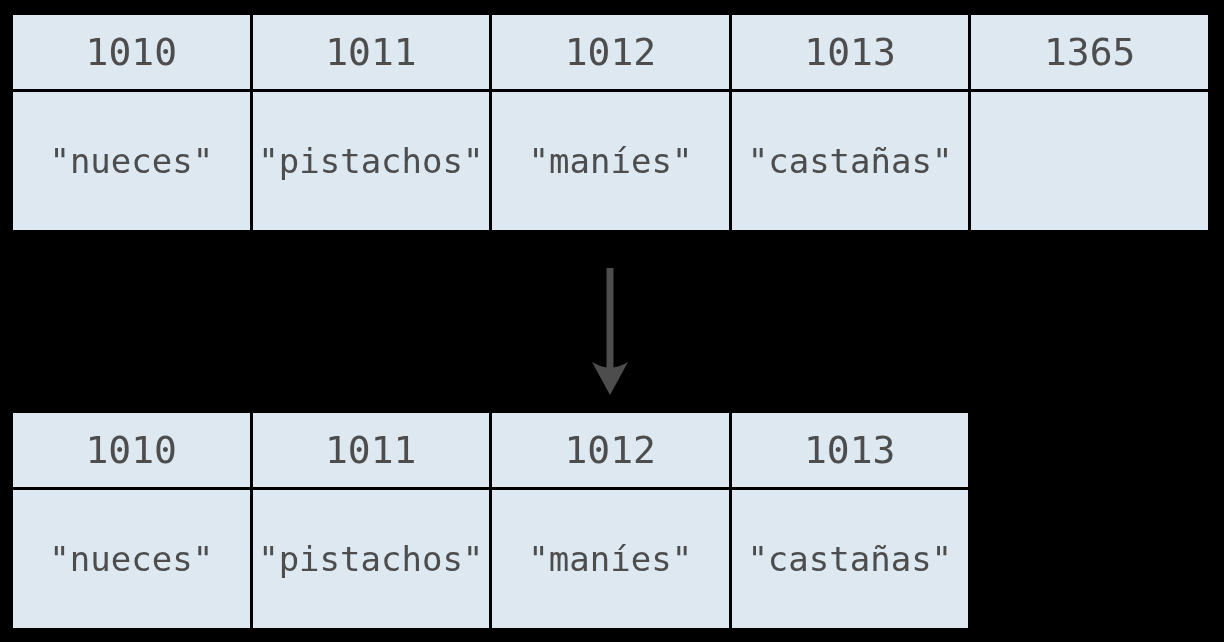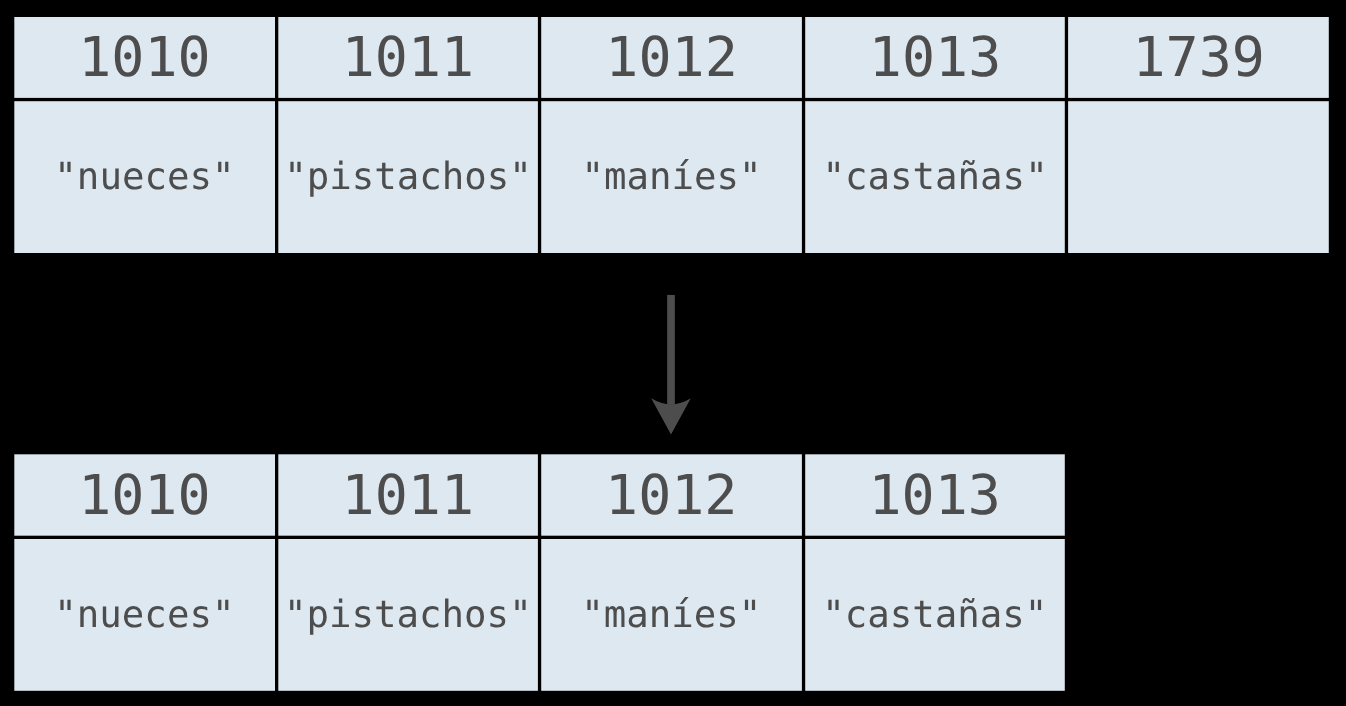--- a/index.html
+++ b/index.html
@@ -24,21 +24,21 @@
     background: var(--cell-fill, #dde8f1);
     color: var(--text, #4d4d4d);
     text-align: center;
     vertical-align: middle;
     padding: 0;
     overflow: hidden;
     white-space: nowrap;
   }
   tr.addr-row td {
     height: 74px;
-    font-size: 50px;
+    font-size: 38px;
   }
   tr.val-row td {
     height: 138px;
     font-size: 34px;
   }
   td.empty-slot {
     background: var(--empty-cell-fill, #ffffff);
   }
   #table-before {
     left: 10px;
@@ -60,21 +60,21 @@
 </head>
 <body>
 
 <table class="mem-table" id="table-before">
   <tbody>
       <tr class="addr-row">
     <td>1010</td>
     <td>1011</td>
     <td>1012</td>
     <td>1013</td>
-    <td class="empty-slot">1739</td>
+    <td class="empty-slot">1365</td>
   </tr>
   <tr class="val-row">
     <td>"nueces"</td>
     <td>"pistachos"</td>
     <td>"maníes"</td>
     <td>"castañas"</td>
     <td class="empty-slot"></td>
   </tr>
 </tbody>
   </table>

